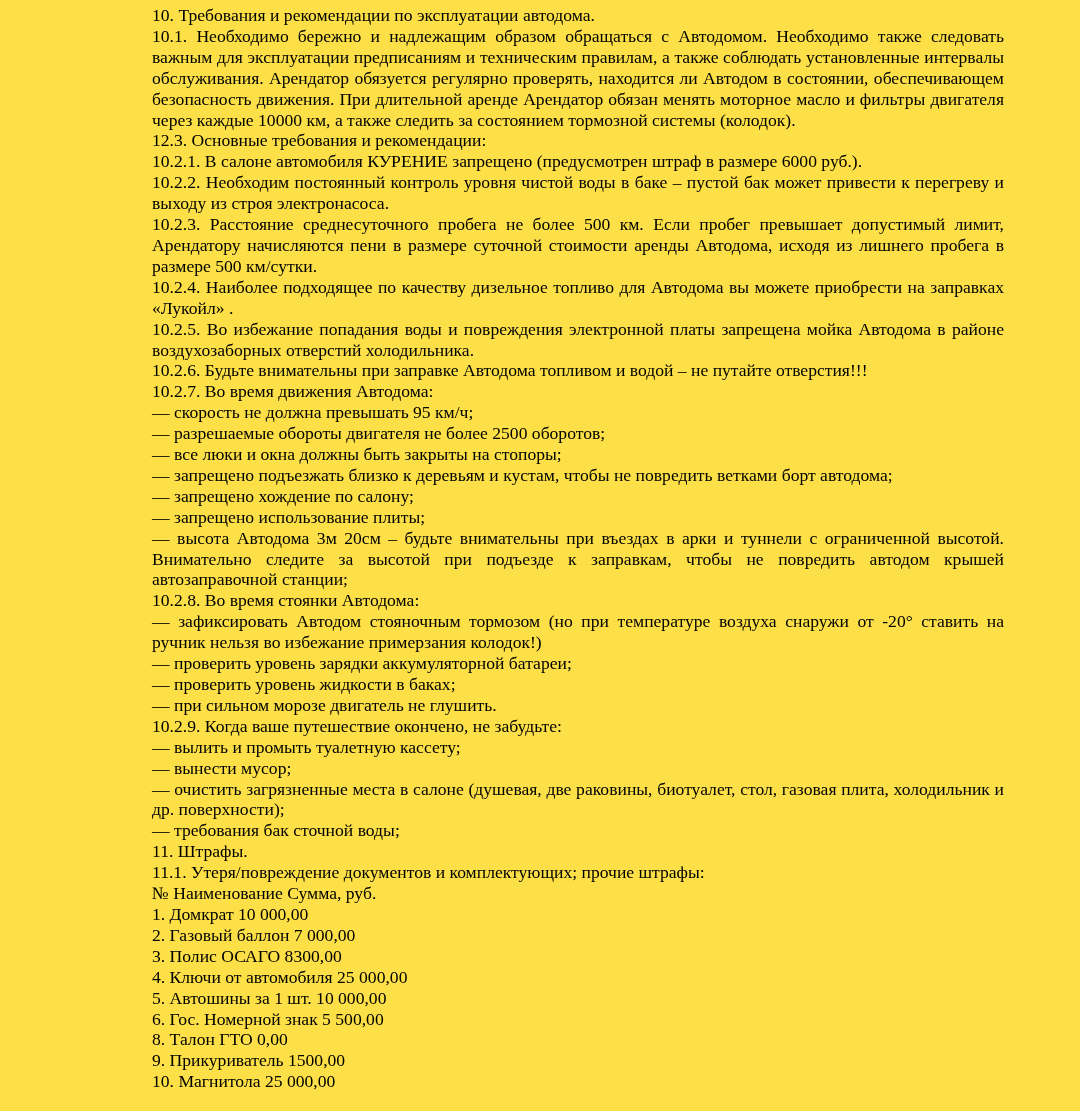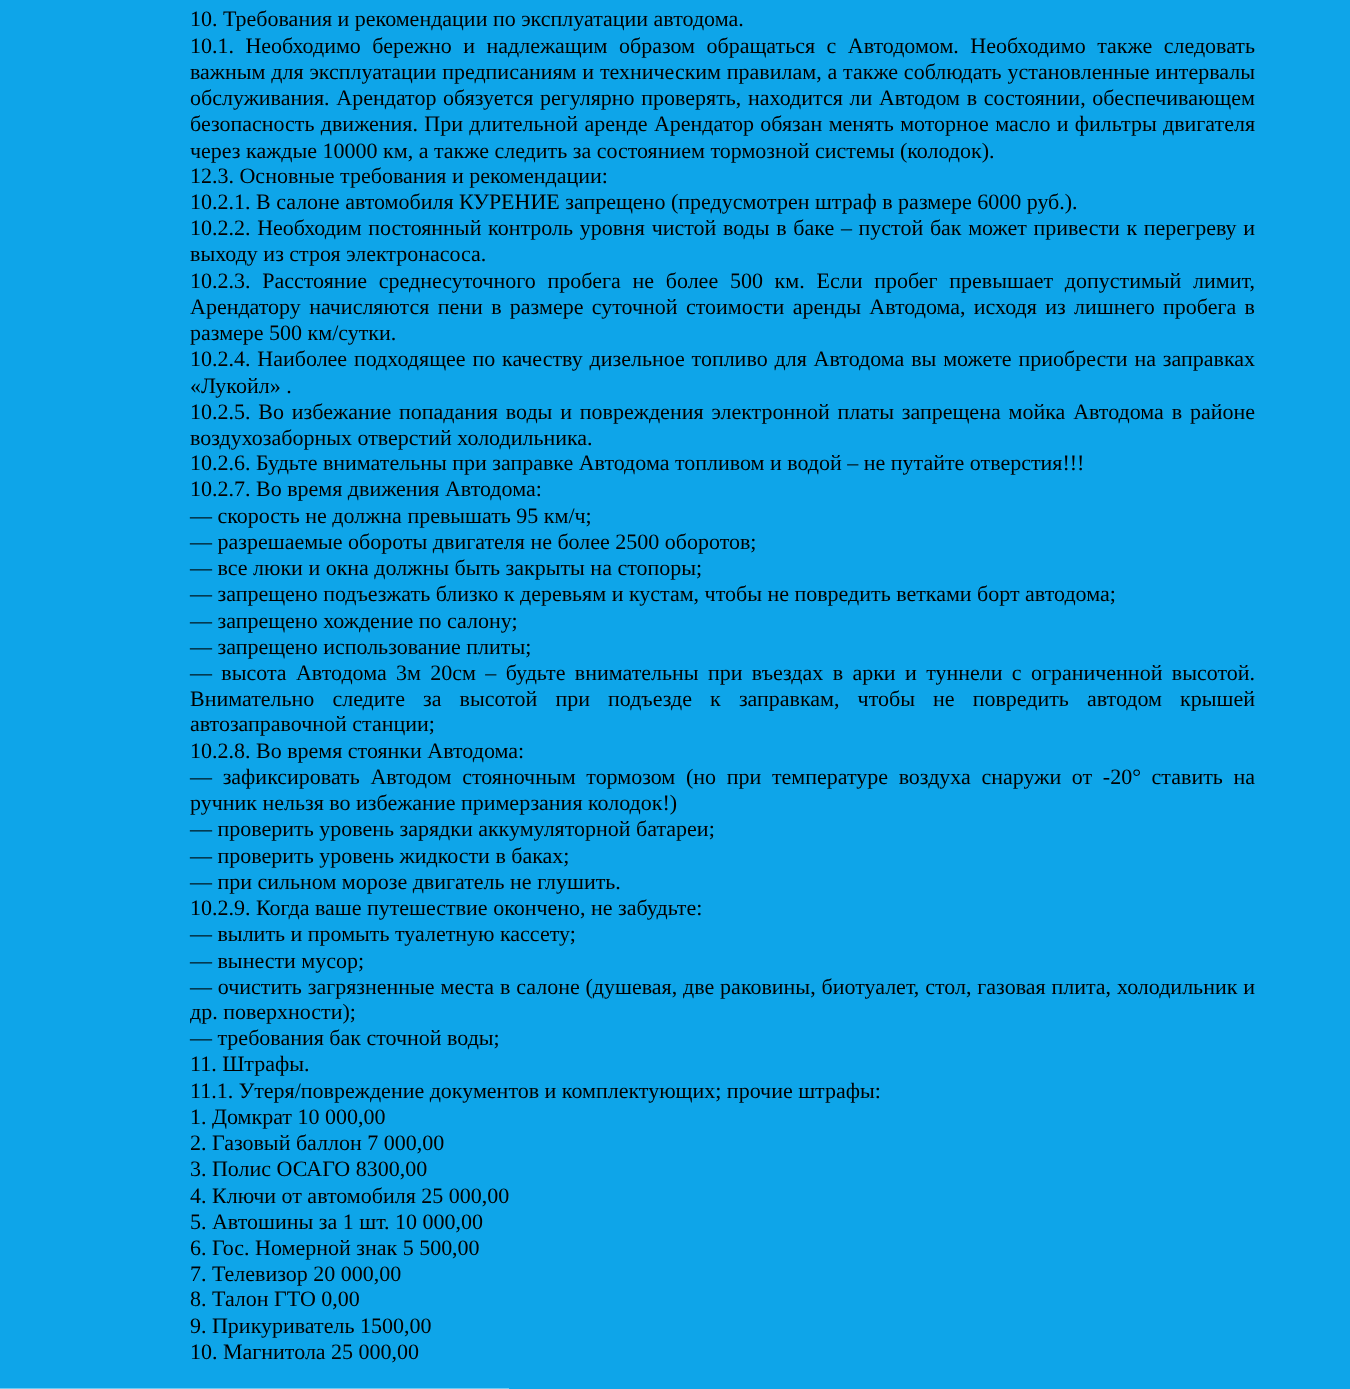--- a/index.html
+++ b/index.html
@@ -12,21 +12,21 @@
     width: 1080px;
     height: 1111px;
     overflow: hidden;
     font-family: "Liberation Serif", "DejaVu Serif", serif;
     color: #000000;
   }
   .page {
     position: relative;
     width: 1080px;
     height: 1111px;
-    background: #0ea5e9;
+    background: #fde047;
     box-sizing: border-box;
     padding: 5px 76px 0 152px;
   }
   .doc-body {
     width: 852px;
     font-size: 17.6px;
     line-height: 20.9px;
     text-align: justify;
     text-justify: inter-word;
     -webkit-hyphens: none;
@@ -69,24 +69,24 @@
       <p class="para single">— проверить уровень зарядки аккумуляторной батареи;</p>
       <p class="para single">— проверить уровень жидкости в баках;</p>
       <p class="para single">— при сильном морозе двигатель не глушить.</p>
       <p class="para single">10.2.9. Когда ваше путешествие окончено, не забудьте:</p>
       <p class="para single">— вылить и промыть туалетную кассету;</p>
       <p class="para single">— вынести мусор;</p>
       <p class="para">—  очистить загрязненные места в салоне (душевая, две раковины, биотуалет, стол, газовая плита, холодильник и др. поверхности);</p>
       <p class="para single">— требования бак сточной воды;</p>
       <p class="para single">11. Штрафы.</p>
       <p class="para single">11.1. Утеря/повреждение документов и комплектующих; прочие штрафы:</p>
+      <p class="para single">№ Наименование Сумма, руб.</p>
       <p class="para single">1. Домкрат 10 000,00</p>
       <p class="para single">2. Газовый баллон 7 000,00</p>
       <p class="para single">3. Полис ОСАГО 8300,00</p>
       <p class="para single">4. Ключи от автомобиля 25 000,00</p>
       <p class="para single">5. Автошины за 1 шт. 10 000,00</p>
       <p class="para single">6. Гос. Номерной знак 5 500,00</p>
-      <p class="para single">7. Телевизор 20 000,00</p>
       <p class="para single">8. Талон ГТО 0,00</p>
       <p class="para single">9. Прикуриватель 1500,00</p>
       <p class="para single">10. Магнитола 25 000,00</p>
     </div>
 </div>
 
 </body></html>

